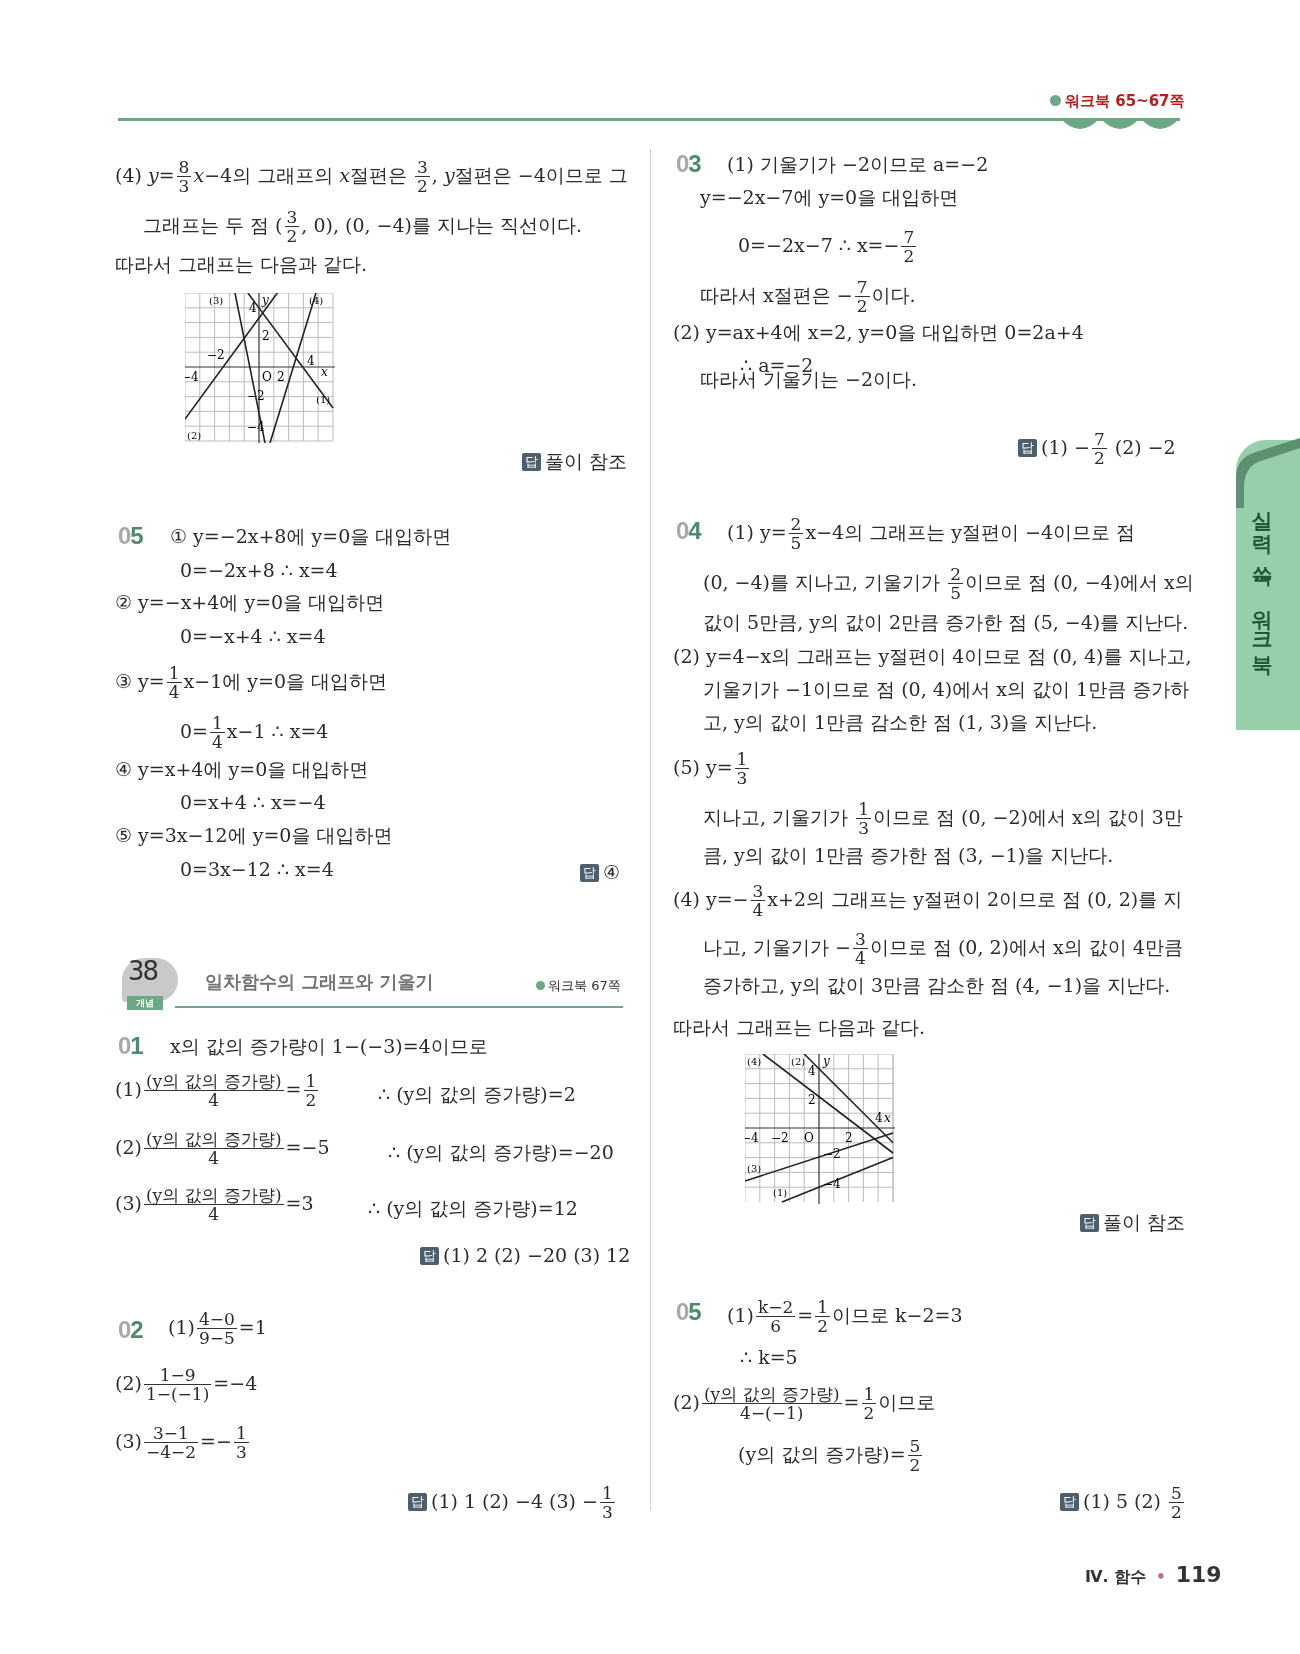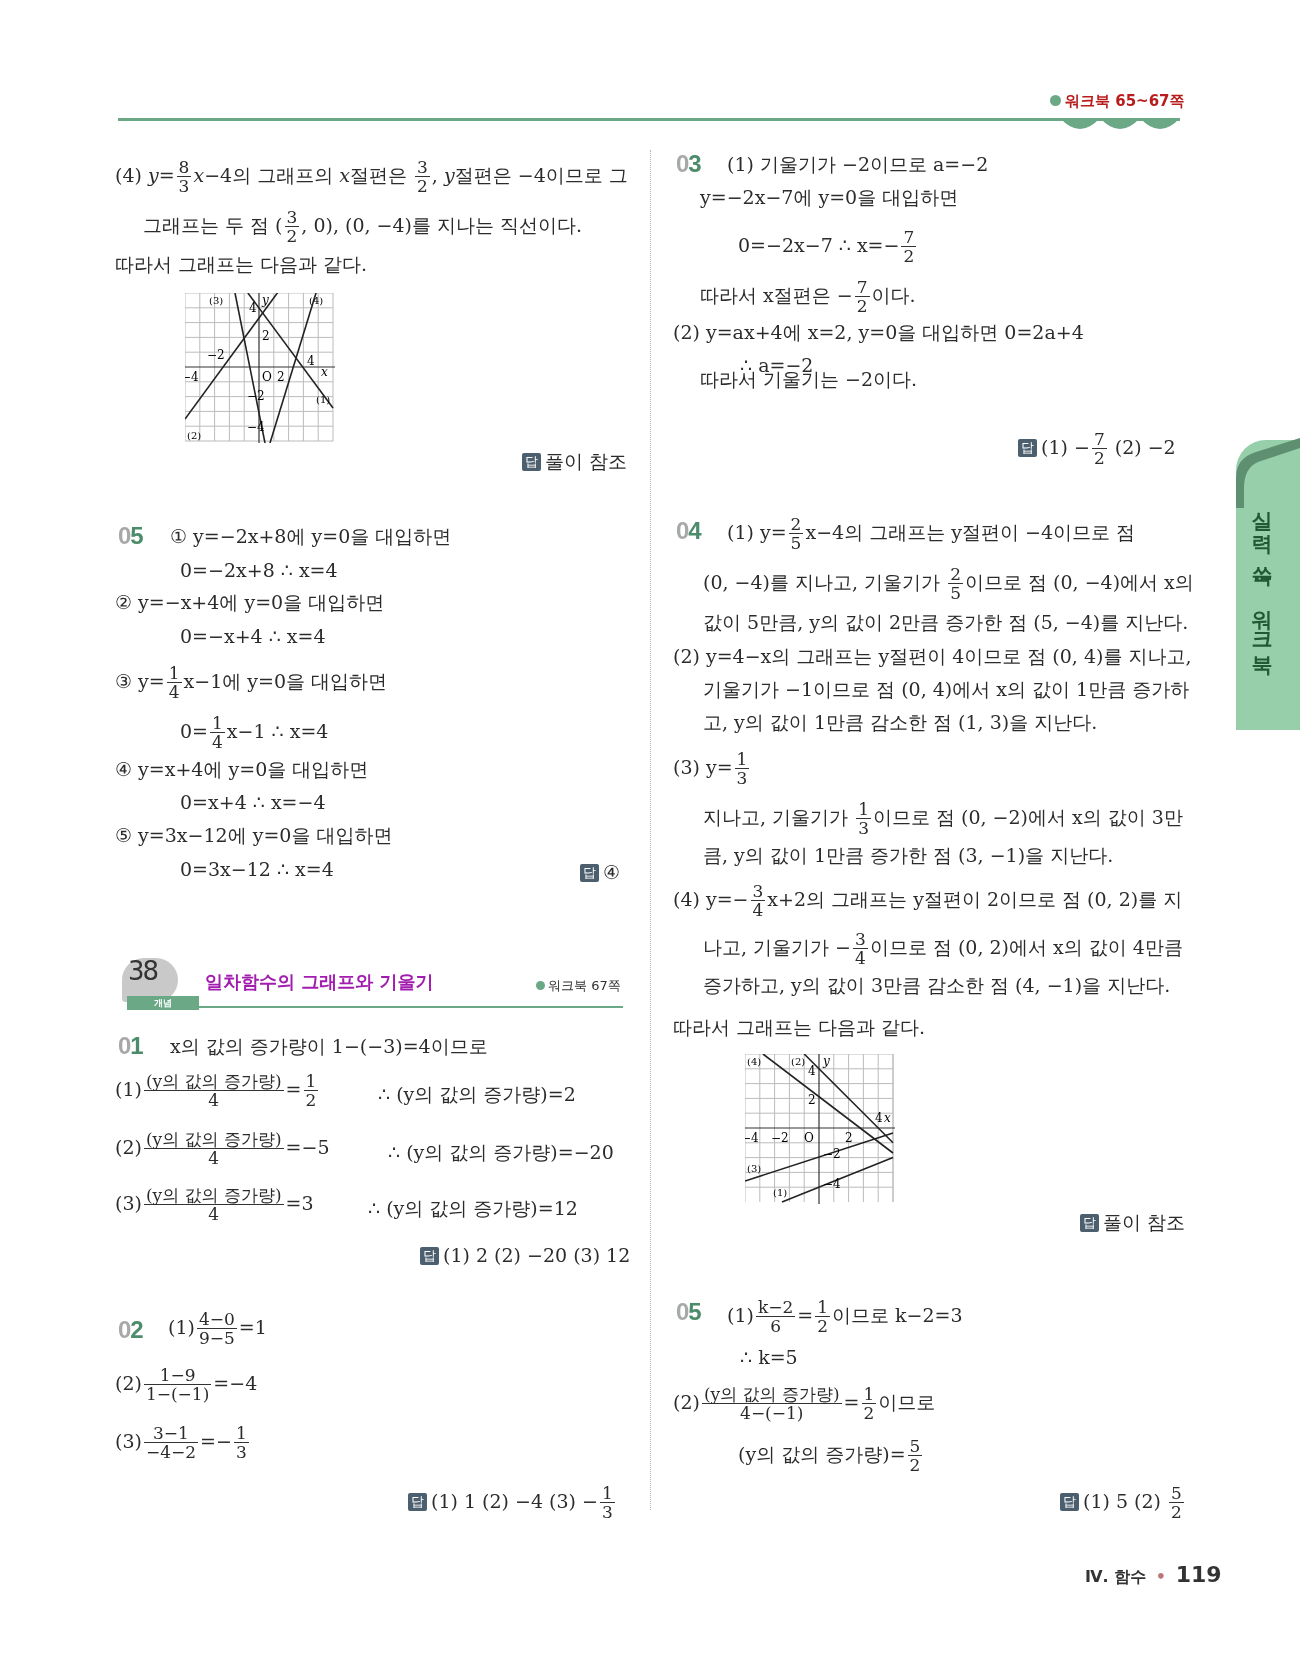--- a/index.html
+++ b/index.html
@@ -106,23 +106,23 @@
 <div class="ln" style="left:115px;top:664px"><span>③ y=</span><span class="frac"><span class="top">1</span><span>4</span></span><span>x−1에 y=0을 대입하면</span></div>
 <div class="ln" style="left:180px;top:714px"><span>0=</span><span class="frac"><span class="top">1</span><span>4</span></span><span>x−1        ∴ x=4</span></div>
 <div class="ln" style="left:115px;top:757px">④ y=x+4에 y=0을 대입하면</div>
 <div class="ln" style="left:180px;top:790px">0=x+4        ∴ x=−4</div>
 <div class="ln" style="left:115px;top:823px">⑤ y=3x−12에 y=0을 대입하면</div>
 <div class="ln" style="left:180px;top:857px">0=3x−12        ∴ x=4</div>
 <div class="ln" style="left:580px;top:860px"><span class="ansbox">답</span><span>④</span></div>
 
 <div class="abs" style="left:122px;top:958px;width:56px;height:44px;background:#c9c9c9;border-radius:26px 26px 26px 4px;"></div>
 <div class="abs sans" style="left:128px;top:956px;font-size:26px;color:#333;letter-spacing:-2px;">38</div>
-<div class="abs sans" style="left:127px;top:996px;width:72px;height:14px;background:#6aa886;color:#fff;font-size:9px;text-align:center;line-height:14px;font-weight:bold;">개념</div>
+<div class="abs sans" style="left:127px;top:996px;width:36px;height:14px;background:#6aa886;color:#fff;font-size:9px;text-align:center;line-height:14px;font-weight:bold;">개념</div>
 <div class="abs" style="left:175px;top:1006px;width:448px;height:2px;background:#6aa886;"></div>
-<div class="abs sans" style="left:205px;top:970px;font-size:18px;font-weight:bold;color:#a21caf;">일차함수의 그래프와 기울기</div>
+<div class="abs sans" style="left:205px;top:970px;font-size:18px;font-weight:bold;color:#737373;">일차함수의 그래프와 기울기</div>
 <div class="abs sans" style="left:536px;top:977px;font-size:13px;color:#333;"><span style="display:inline-block;width:9px;height:9px;border-radius:50%;background:#6aa886;margin-right:3px;"></span><span>워크북 67쪽</span></div>
 
 <div class="abs num" style="left:118px;top:1032px"><span class="a">0</span><span class="b">1</span></div>
 <div class="ln" style="left:170px;top:1034px">x의 값의 증가량이 1−(−3)=4이므로</div>
 
 <div class="ln" style="left:115px;top:1072px">
   <span>(1)</span><span class="frac"><span class="top">(y의 값의 증가량)</span><span>4</span></span><span>=</span><span class="frac"><span class="top">1</span><span>2</span></span>
 </div>
 <div class="ln" style="left:378px;top:1082px">∴ (y의 값의 증가량)=2</div>
 
@@ -154,21 +154,21 @@
 <div class="ln" style="left:700px;top:367px">따라서 기울기는 −2이다.</div>
 <div class="ln" style="left:1018px;top:430px"><span class="ansbox">답</span><span>(1) −</span><span class="frac"><span class="top">7</span><span>2</span></span><span>   (2) −2</span></div>
 
 <div class="abs num" style="left:676px;top:517px"><span class="a">0</span><span class="b">4</span></div>
 <div class="ln" style="left:727px;top:515px"><span>(1) y=</span><span class="frac"><span class="top">2</span><span>5</span></span><span>x−4의 그래프는 y절편이 −4이므로 점</span></div>
 <div class="ln" style="left:703px;top:565px"><span>(0, −4)를 지나고, 기울기가 </span><span class="frac"><span class="top">2</span><span>5</span></span><span>이므로 점 (0, −4)에서 x의</span></div>
 <div class="ln" style="left:703px;top:610px">값이 5만큼, y의 값이 2만큼 증가한 점 (5, −4)를 지난다.</div>
 <div class="ln" style="left:673px;top:644px">(2) y=4−x의 그래프는 y절편이 4이므로 점 (0, 4)를 지나고,</div>
 <div class="ln" style="left:703px;top:677px">기울기가 −1이므로 점 (0, 4)에서 x의 값이 1만큼 증가하</div>
 <div class="ln" style="left:703px;top:710px">고, y의 값이 1만큼 감소한 점 (1, 3)을 지난다.</div>
-<div class="ln" style="left:673px;top:750px"><span>(3) y=</span><span class="frac"><span class="top">1</span><span>3</span></span></div>
+<div class="ln" style="left:673px;top:750px"><span>(5) y=</span><span class="frac"><span class="top">1</span><span>3</span></span></div>
 <div class="ln" style="left:703px;top:800px"><span>지나고, 기울기가 </span><span class="frac"><span class="top">1</span><span>3</span></span><span>이므로 점 (0, −2)에서 x의 값이 3만</span></div>
 <div class="ln" style="left:703px;top:843px">큼, y의 값이 1만큼 증가한 점 (3, −1)을 지난다.</div>
 <div class="ln" style="left:673px;top:882px"><span>(4) y=−</span><span class="frac"><span class="top">3</span><span>4</span></span><span>x+2의 그래프는 y절편이 2이므로 점 (0, 2)를 지</span></div>
 <div class="ln" style="left:703px;top:930px"><span>나고, 기울기가 −</span><span class="frac"><span class="top">3</span><span>4</span></span><span>이므로 점 (0, 2)에서 x의 값이 4만큼</span></div>
 <div class="ln" style="left:703px;top:973px">증가하고, y의 값이 3만큼 감소한 점 (4, −1)을 지난다.</div>
 <div class="ln" style="left:673px;top:1015px">따라서 그래프는 다음과 같다.</div>
 
 <svg class="abs" style="left:745px;top:1054px" width="150" height="150">
   <g stroke="#bbb" stroke-width="1">
     <line x1="0" y1="0" x2="0" y2="148"></line>

